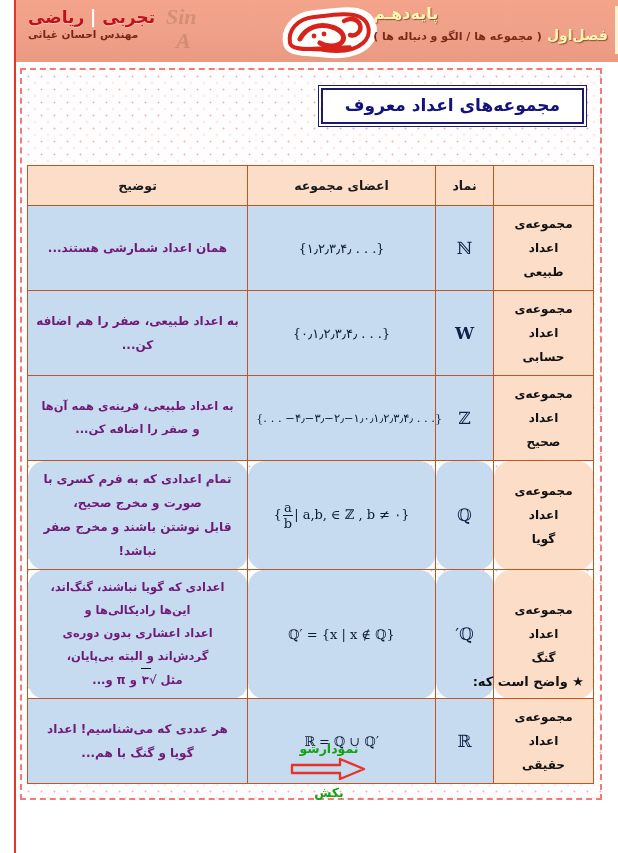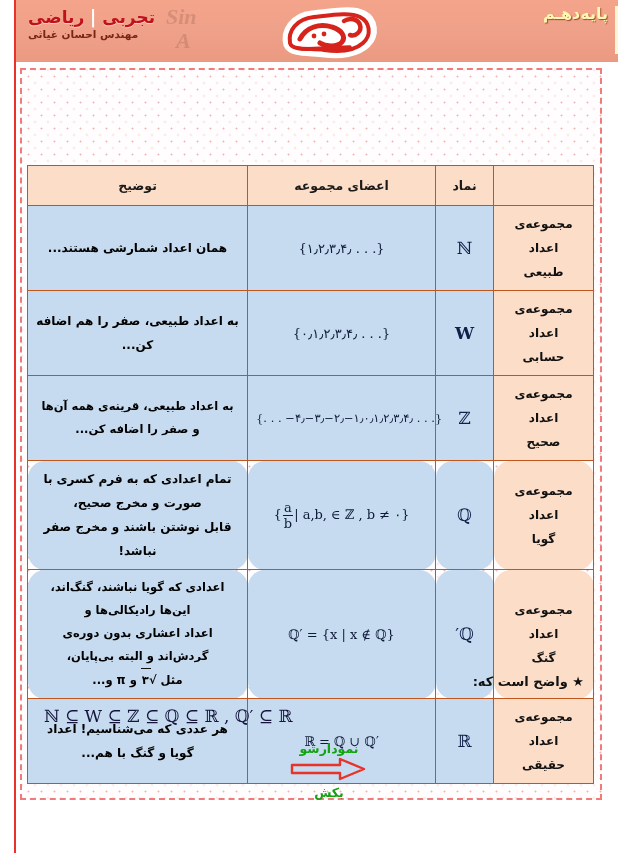--- a/index.html
+++ b/index.html
@@ -233,21 +233,21 @@
     direction: ltr;
     font-family: "DejaVu Serif", "Liberation Serif", serif;
     font-size: 13px;
     color: #0e1b38;
     white-space: nowrap;
   }
   td.desc {
     background: #c6dbef;
     font-size: 12px;
     font-weight: bold;
-    color: #000000;
+    color: #701a75;
     line-height: 2.0;
     text-align: right;
     padding-right: 10px;
     margin-left: 44px;
   }
   .row-tall td { height: 62px; }
   .row-xtall td { height: 86px; border-radius: 17px; }
 
   
   .frac {
@@ -325,20 +325,24 @@
         <path d="M20 34 C26 22 40 18 52 22 C62 25 66 32 62 37 C58 42 46 42 40 38" fill="none" stroke="#d6231b" stroke-width="5" stroke-linecap="round"></path>
         <path d="M64 16 C70 12 78 14 80 20 C82 26 76 32 70 30" fill="none" stroke="#d6231b" stroke-width="4.5" stroke-linecap="round"></path>
         <circle cx="34" cy="31" r="2.4" fill="#d6231b"></circle>
         <circle cx="44" cy="29" r="2.4" fill="#d6231b"></circle>
         <path d="M22 44 L70 42" stroke="#d6231b" stroke-width="3.5" stroke-linecap="round"></path>
       </g>
     </svg>
 
     <div class="hdr-right">
       <div class="hdr-grade">پایه‌دهـم</div>
+      <div class="hdr-chapter-line">
+        <span class="hdr-chapter">فصل‌اول</span>
+        <span class="hdr-chapter-sub">( مجموعه ها / الگو و دنباله ها )</span>
+      </div>
     </div>
     <div class="hdr-rule-v"></div>
 
     <div class="hdr-left">
       <div class="hdr-track">
         <span>تجربی</span>
         <span class="sep">|</span>
         <span>ریاضی</span>
       </div>
       <div class="hdr-author">مهندس احسان غیاثی</div>
@@ -353,20 +357,23 @@
         <path d="M145 22 L268 150 L145 278 L22 150 Z"></path>
       </g>
       <g fill="#b9cbe4" opacity=".85">
         <path d="M70 92 L220 92 L220 122 L70 122 Z"></path>
         <path d="M104 92 L104 200 L145 238 L186 200 L186 92 L156 92 L156 186 L145 196 L134 186 L134 92 Z"></path>
         <path d="M92 150 L200 150 L200 178 L92 178 Z"></path>
       </g>
     </svg>
     <div class="watermark-text">تحصیل باما</div>
 
+    <div class="title-box">
+      <span>مجموعه‌های اعداد معروف</span>
+    </div>
 
     <div class="tbl-wrap">
       <table class="sets">
         <colgroup>
           <col class="c-name">
             <col class="c-sym">
             <col class="c-mem">
             <col class="c-desc">
         </colgroup>
         <thead>
@@ -453,21 +460,20 @@
           </tr>
         </tbody>
       </table>
     </div>
 
     <div class="note">
       <span>★</span>
       <span>واضح است که:</span>
     </div>
 
-    <div class="chain">ℕ ⊆ W ⊆ ℤ ⊆ ℚ ⊆ ℝ  ,  ℚ′ ⊆ ℝ</div>
 
     <div class="callout">
       <div class="cap">نمودارشو</div>
       <svg class="arrow" width="78" height="24" viewBox="0 0 78 24">
         <path d="M2 8 L50 8 L50 2 L74 12 L50 22 L50 16 L2 16 Z" fill="none" stroke="#e8332a" stroke-width="2.4" stroke-linejoin="round"></path>
       </svg>
       <div class="cap">بکش</div>
     </div>
 
   </div>

